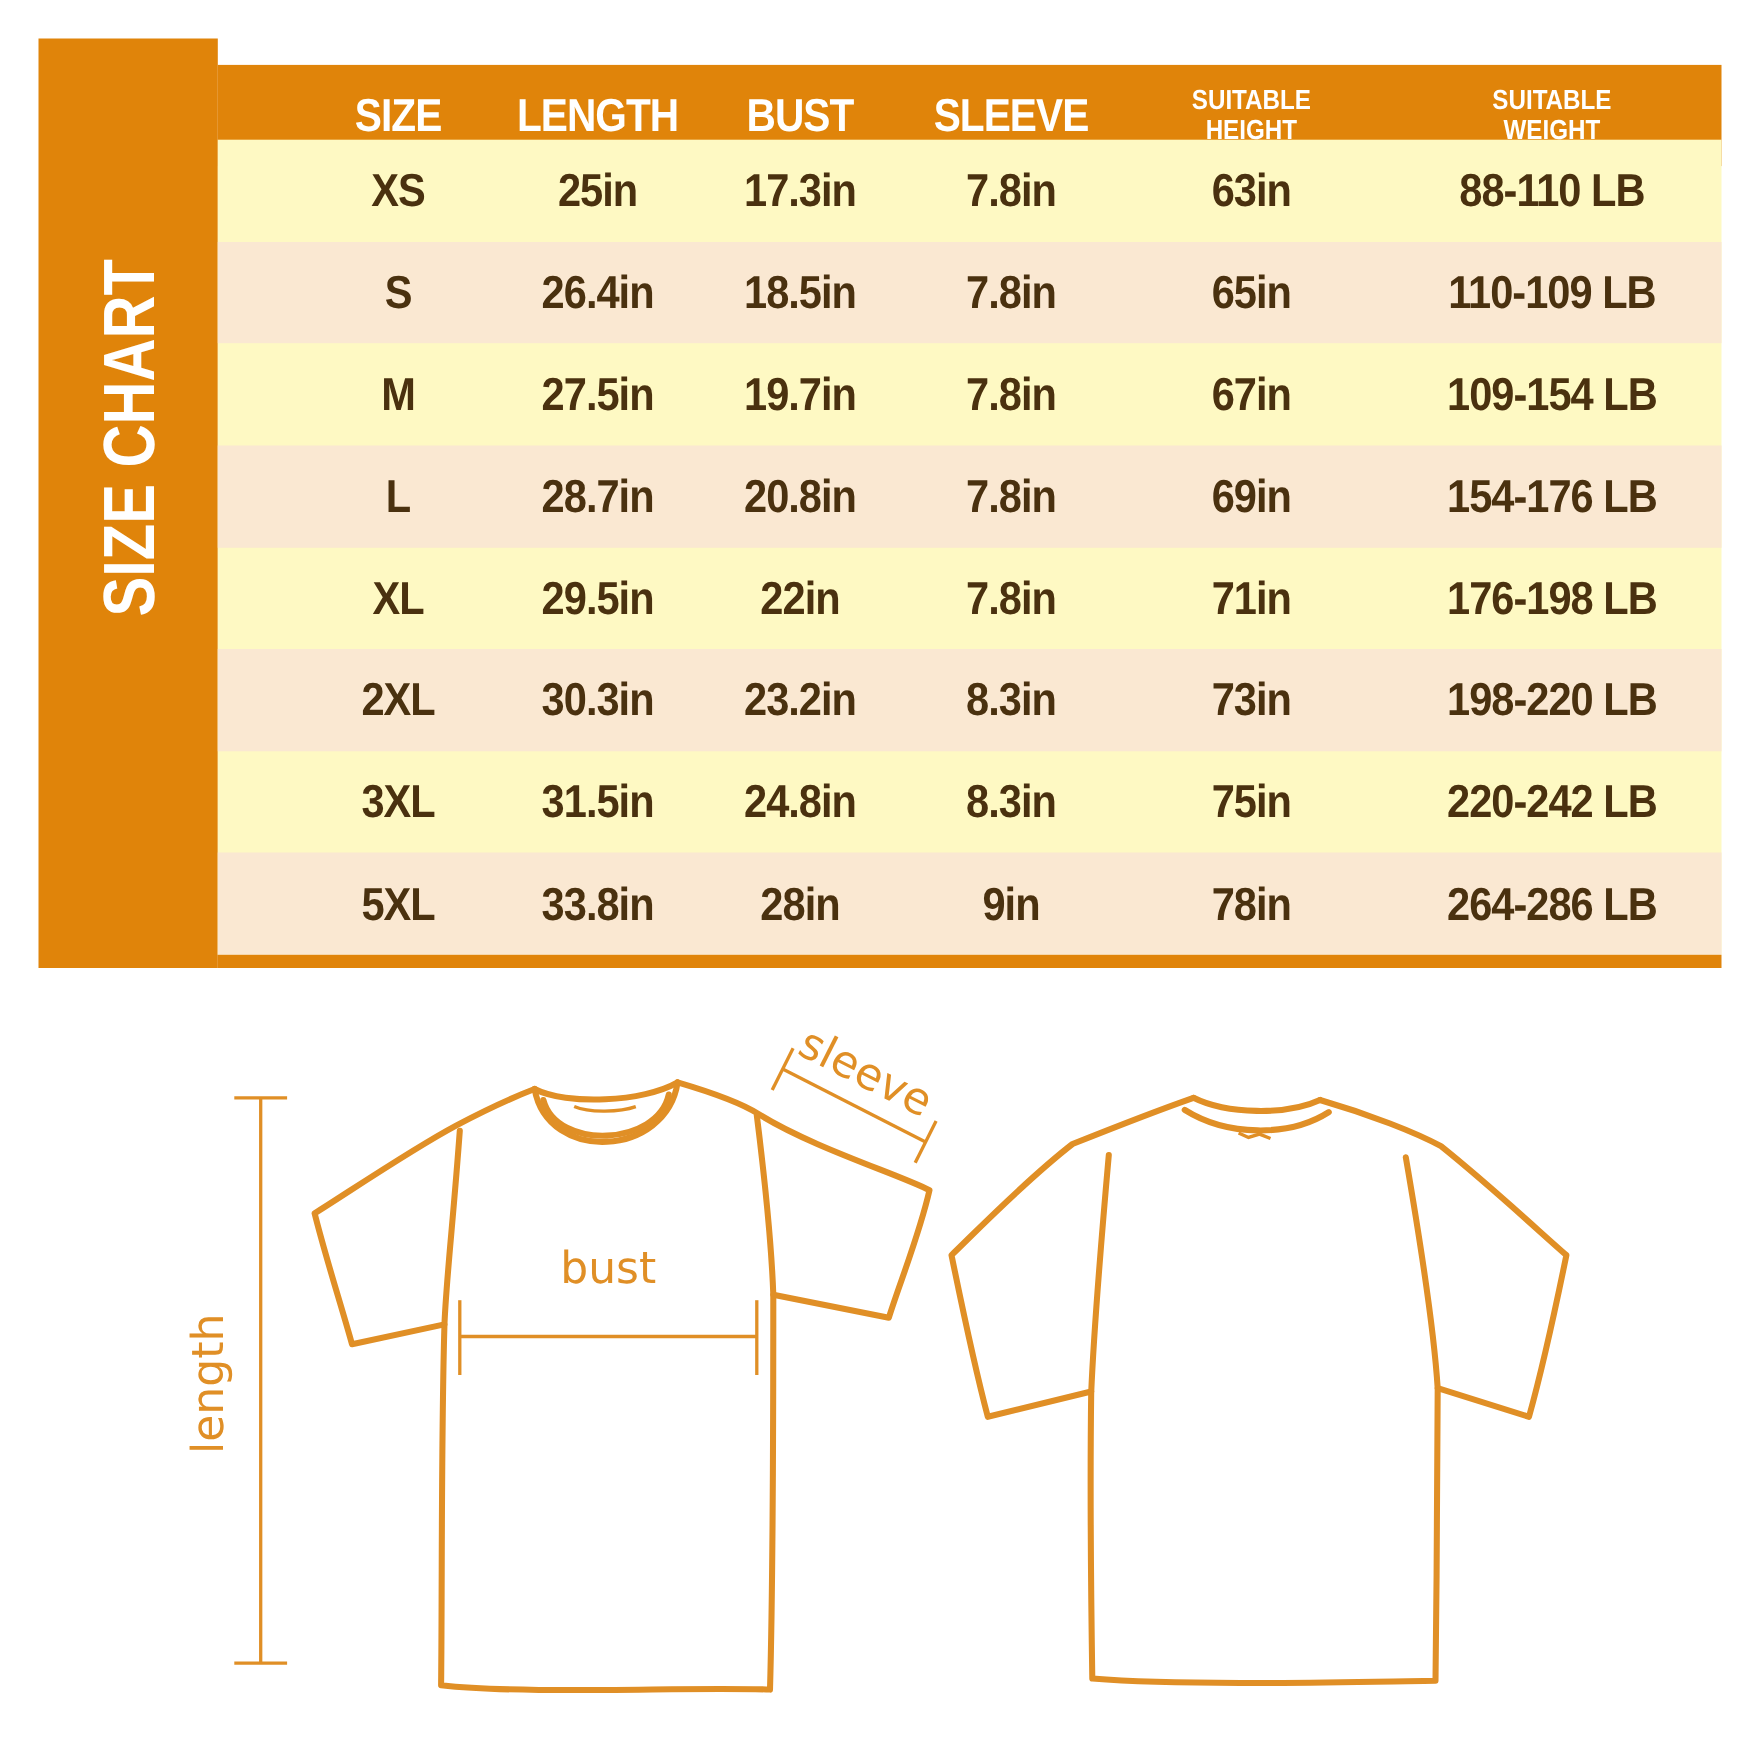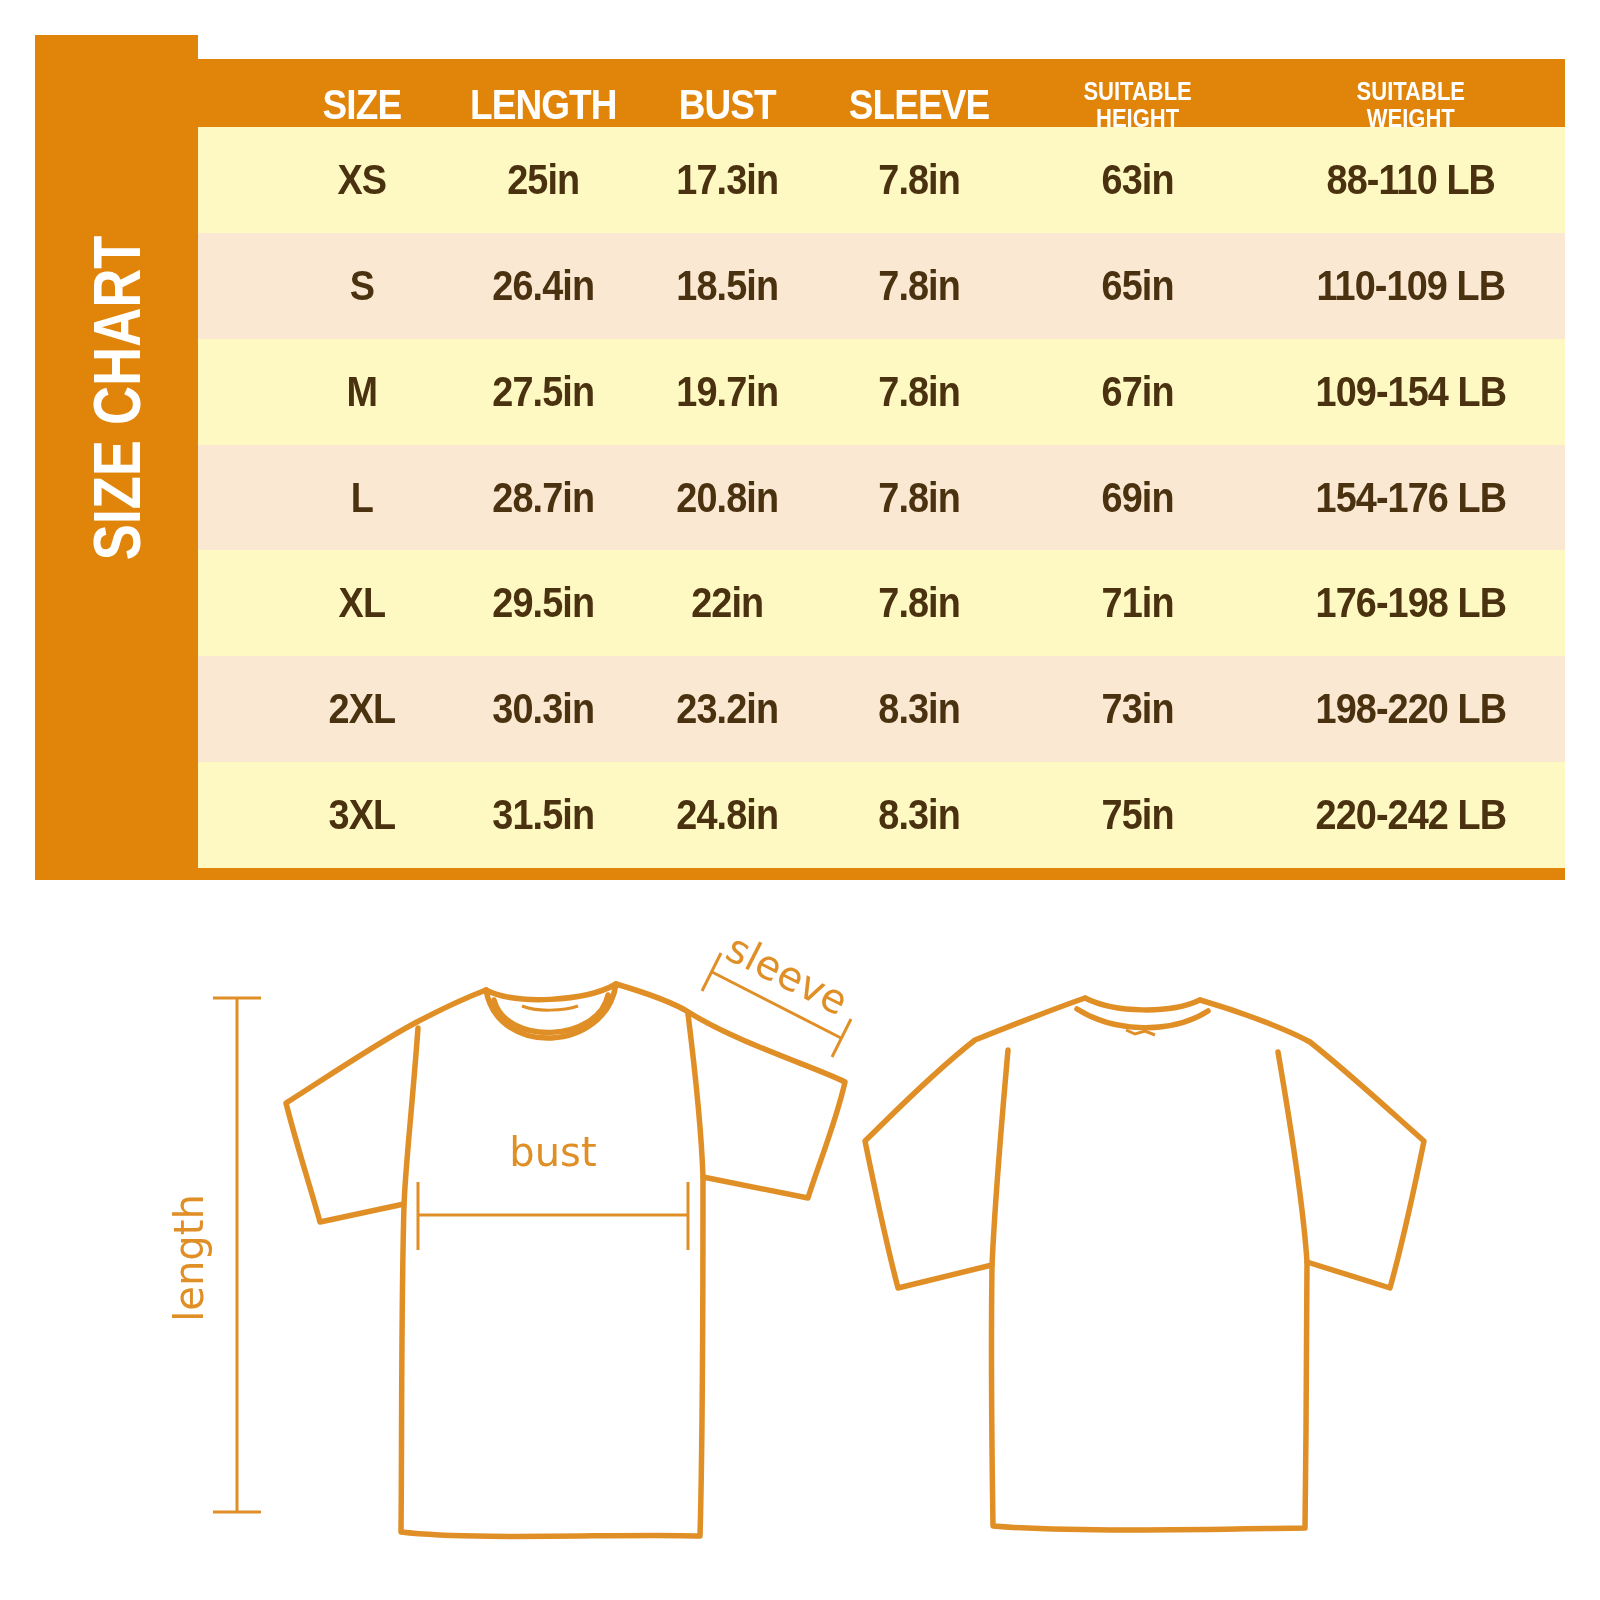--- a/index.html
+++ b/index.html
@@ -136,20 +136,29 @@
     </div>
     <div class="row grid7">
       <div class="spc"></div>
       <div class="cell">3XL</div>
       <div class="cell">31.5in</div>
       <div class="cell">24.8in</div>
       <div class="cell">8.3in</div>
       <div class="cell">75in</div>
       <div class="cell">220-242 LB</div>
     </div>
+    <div class="row grid7">
+      <div class="spc"></div>
+      <div class="cell">5XL</div>
+      <div class="cell">33.8in</div>
+      <div class="cell">28in</div>
+      <div class="cell">9in</div>
+      <div class="cell">78in</div>
+      <div class="cell">264-286 LB</div>
+    </div>
   </div>
 
   <div class="bottombar"></div>
 </div>
 
 <svg class="diagram" viewBox="0 920 1600 680">
 
   <g>
     <path class="shirt" d="M486,990 C498,1058 606,1052 616,984"></path>
     <path class="shirt" d="M494,1000 C506,1046 598,1042 608,995"></path>

